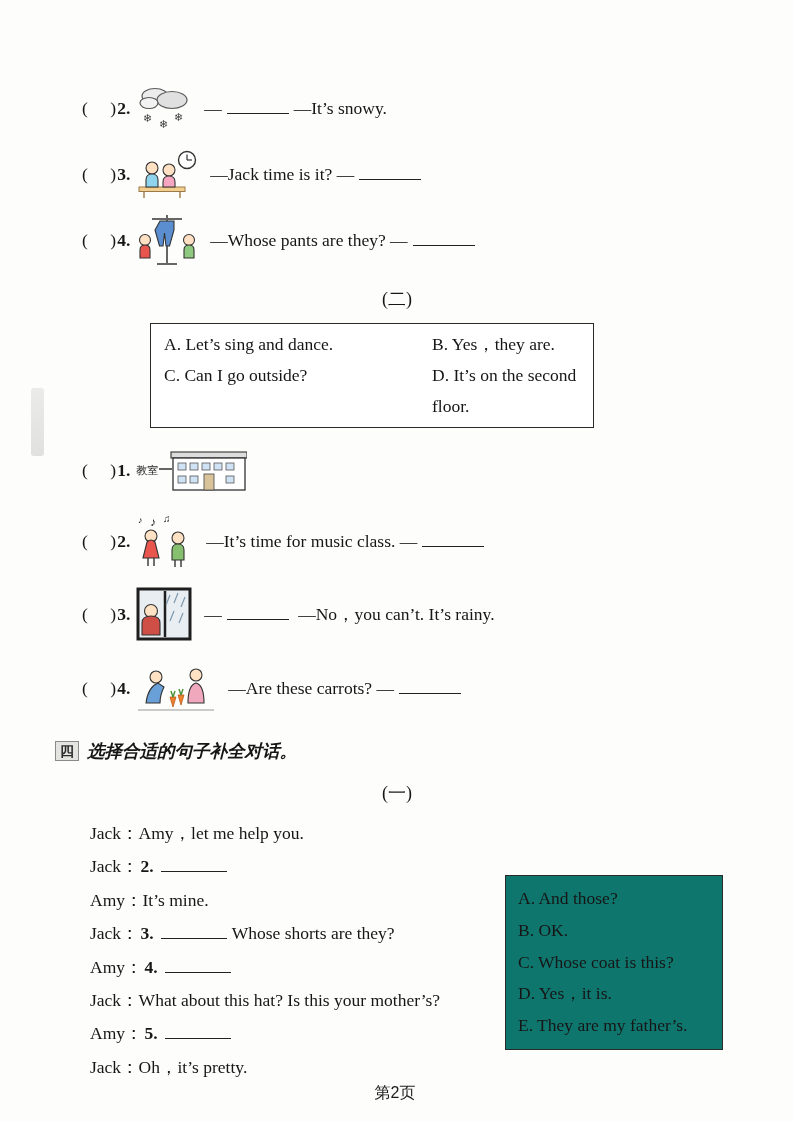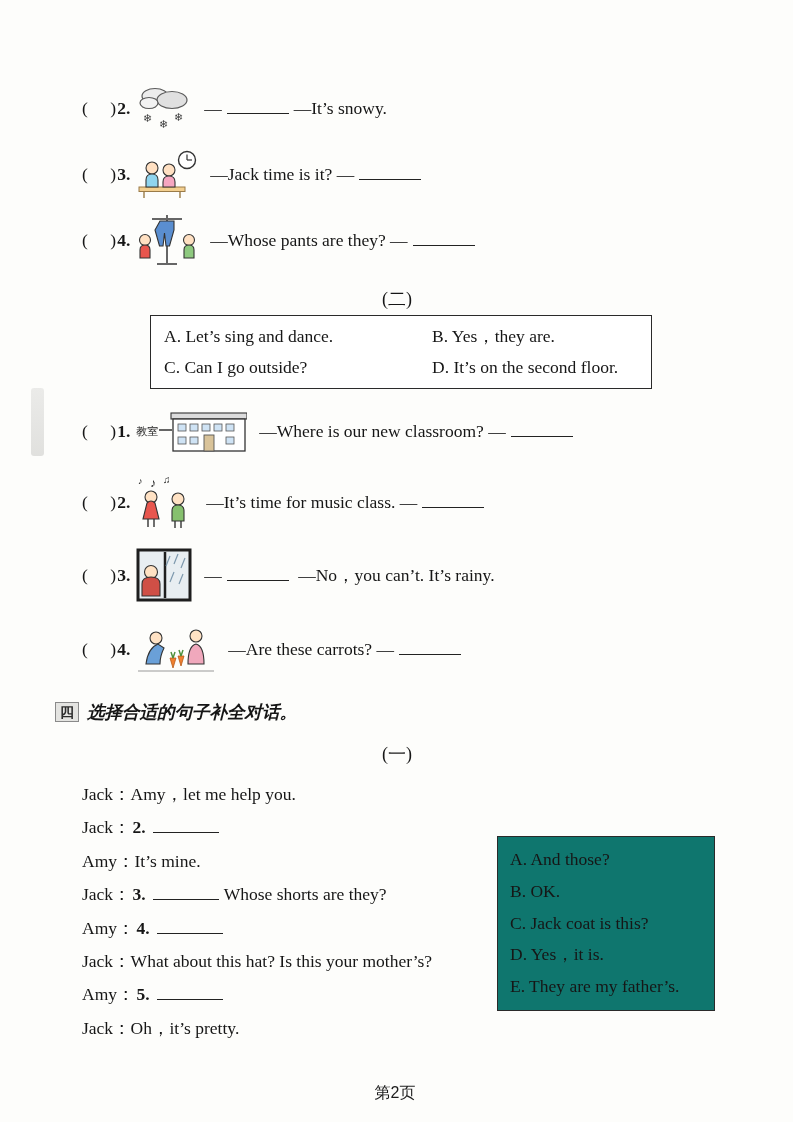--- a/index.html
+++ b/index.html
@@ -14,32 +14,32 @@
   .qhead{font-size:17.5px;white-space:pre;flex:0 0 auto;}
   .paren{font-weight:normal;letter-spacing:1px;}
   .qnum{font-weight:bold;}
   .qimg{display:inline-flex;align-items:center;margin:0 12px 0 6px;flex:0 0 auto;}
   .qtext{font-size:17.5px;white-space:pre;}
   .blank{display:inline-block;width:62px;height:15px;border-bottom:1.3px solid #222;margin:0 5px;vertical-align:baseline;}
   .row-s1-2{min-height:52px;}
   .row-s1-3{min-height:52px;margin-top:14px;}
   .row-s1-4{min-height:56px;margin-top:12px;}
   .cheading{width:630px;text-align:center;font-size:18px;margin-top:18px;}
-  .optbox{margin:4px 0 0 68px;width:502px;border:1.3px solid #2a2a2a;box-sizing:border-box;padding:5px 0 5px 13px;background:#fff;}
+  .optbox{margin:12px 0 0 68px;width:444px;border:1.3px solid #2a2a2a;box-sizing:border-box;padding:5px 0 5px 13px;background:#fff;}
   .optrow{display:grid;grid-template-columns:268px 1fr;line-height:31px;font-size:17.5px;}
   .row-s2-1{min-height:56px;margin-top:14px;}
   .row-s2-2{min-height:54px;margin-top:16px;}
   .row-s2-3{min-height:56px;margin-top:18px;}
   .row-s2-4{min-height:58px;margin-top:17px;}
   .cls-label{font-size:11px;margin-right:1px;font-family:"Liberation Sans","DejaVu Sans",sans-serif;color:#222;}
   .sechead{margin:22px 0 0 -27px;display:flex;align-items:center;}
   .badge{font-family:"Liberation Sans","DejaVu Sans",sans-serif;font-weight:bold;font-size:14px;
     border:1.2px solid #8a8a8a;background:#e4e4e1;color:#2c2c2c;padding:1px 4px;margin-right:8px;line-height:16px;}
   .sectitle{font-weight:bold;font-size:17.5px;font-family:"Liberation Sans","DejaVu Sans",sans-serif;font-style:italic;}
-  .dialogue{position:relative;margin-top:12px;font-size:17.5px;}
+  .dialogue{position:relative;margin-top:12px;font-size:17.5px;margin-left:8px;}
   .dline{line-height:33.4px;height:33.4px;white-space:pre;}
   .dnum{font-weight:bold;margin:0 2px 0 2px;}
   .dblank{width:66px;}
   .ansbox{position:absolute;left:415px;top:58px;width:218px;box-sizing:border-box;
     border:1.3px solid #2a2a2a;padding:7px 0 7px 12px;background:#0f766e;}
   .aline{line-height:31.8px;font-size:17.5px;white-space:pre;}
   .footer{position:absolute;left:0;bottom:18px;width:790px;text-align:center;font-size:16px;
     font-family:"Liberation Sans","DejaVu Sans",sans-serif;color:#1c1c1c;}
   .scan{position:absolute;left:31px;top:388px;width:13px;height:68px;border-radius:3px;
     background:linear-gradient(180deg,#dcdcda,#c9c9c6);opacity:.55;}
@@ -128,21 +128,20 @@
           <rect x="31" y="16" width="8" height="7" fill="#cfe3f5" stroke="#555" stroke-width="0.8"></rect>
           <rect x="43" y="16" width="8" height="7" fill="#cfe3f5" stroke="#555" stroke-width="0.8"></rect>
           <rect x="55" y="16" width="8" height="7" fill="#cfe3f5" stroke="#555" stroke-width="0.8"></rect>
           <rect x="67" y="16" width="8" height="7" fill="#cfe3f5" stroke="#555" stroke-width="0.8"></rect>
           <rect x="19" y="29" width="8" height="7" fill="#cfe3f5" stroke="#555" stroke-width="0.8"></rect>
           <rect x="31" y="29" width="8" height="7" fill="#cfe3f5" stroke="#555" stroke-width="0.8"></rect>
           <rect x="67" y="29" width="8" height="7" fill="#cfe3f5" stroke="#555" stroke-width="0.8"></rect>
           <rect x="45" y="27" width="10" height="16" fill="#d9c39a" stroke="#555" stroke-width="0.9"></rect>
         </svg>
       </span>
-      <span class="qtext"><span>—Where is our new classroom? —</span><span class="blank"></span><span></span></span>
     </div>
 
     <div class="qrow row-s2-2">
       <span class="qhead"><span class="paren">(    )</span><span class="qnum">2.</span></span>
       <span class="qimg">
         <svg width="58" height="54" viewBox="0 0 58 54">
           <text x="14" y="12" font-size="12" fill="#222">♪</text>
           <text x="27" y="8" font-size="10" fill="#222">♫</text>
           <text x="2" y="9" font-size="9" fill="#222">♪</text>
           <circle cx="15" cy="22" r="6" fill="#ffe2c4" stroke="#333" stroke-width="1.1"></circle>
@@ -218,21 +217,21 @@
 
       <div class="dline"><span>Jack：</span><span>What about this hat? Is this your mother’s?</span></div>
 
       <div class="dline"><span>Amy：</span><span class="dnum">5.</span><span class="blank dblank"></span></div>
 
       <div class="dline"><span>Jack：</span><span>Oh，it’s pretty.</span></div>
 
       <div class="ansbox">
         <div class="aline">A. And those?</div>
         <div class="aline">B. OK.</div>
-        <div class="aline">C. Jack coat is this?</div>
+        <div class="aline">C. Whose coat is this?</div>
         <div class="aline">D. Yes，it is.</div>
         <div class="aline">E. They are my father’s.</div>
       </div>
     </div>
 
   </div>
 
   <div class="footer">第2页</div>
 </div>
 

